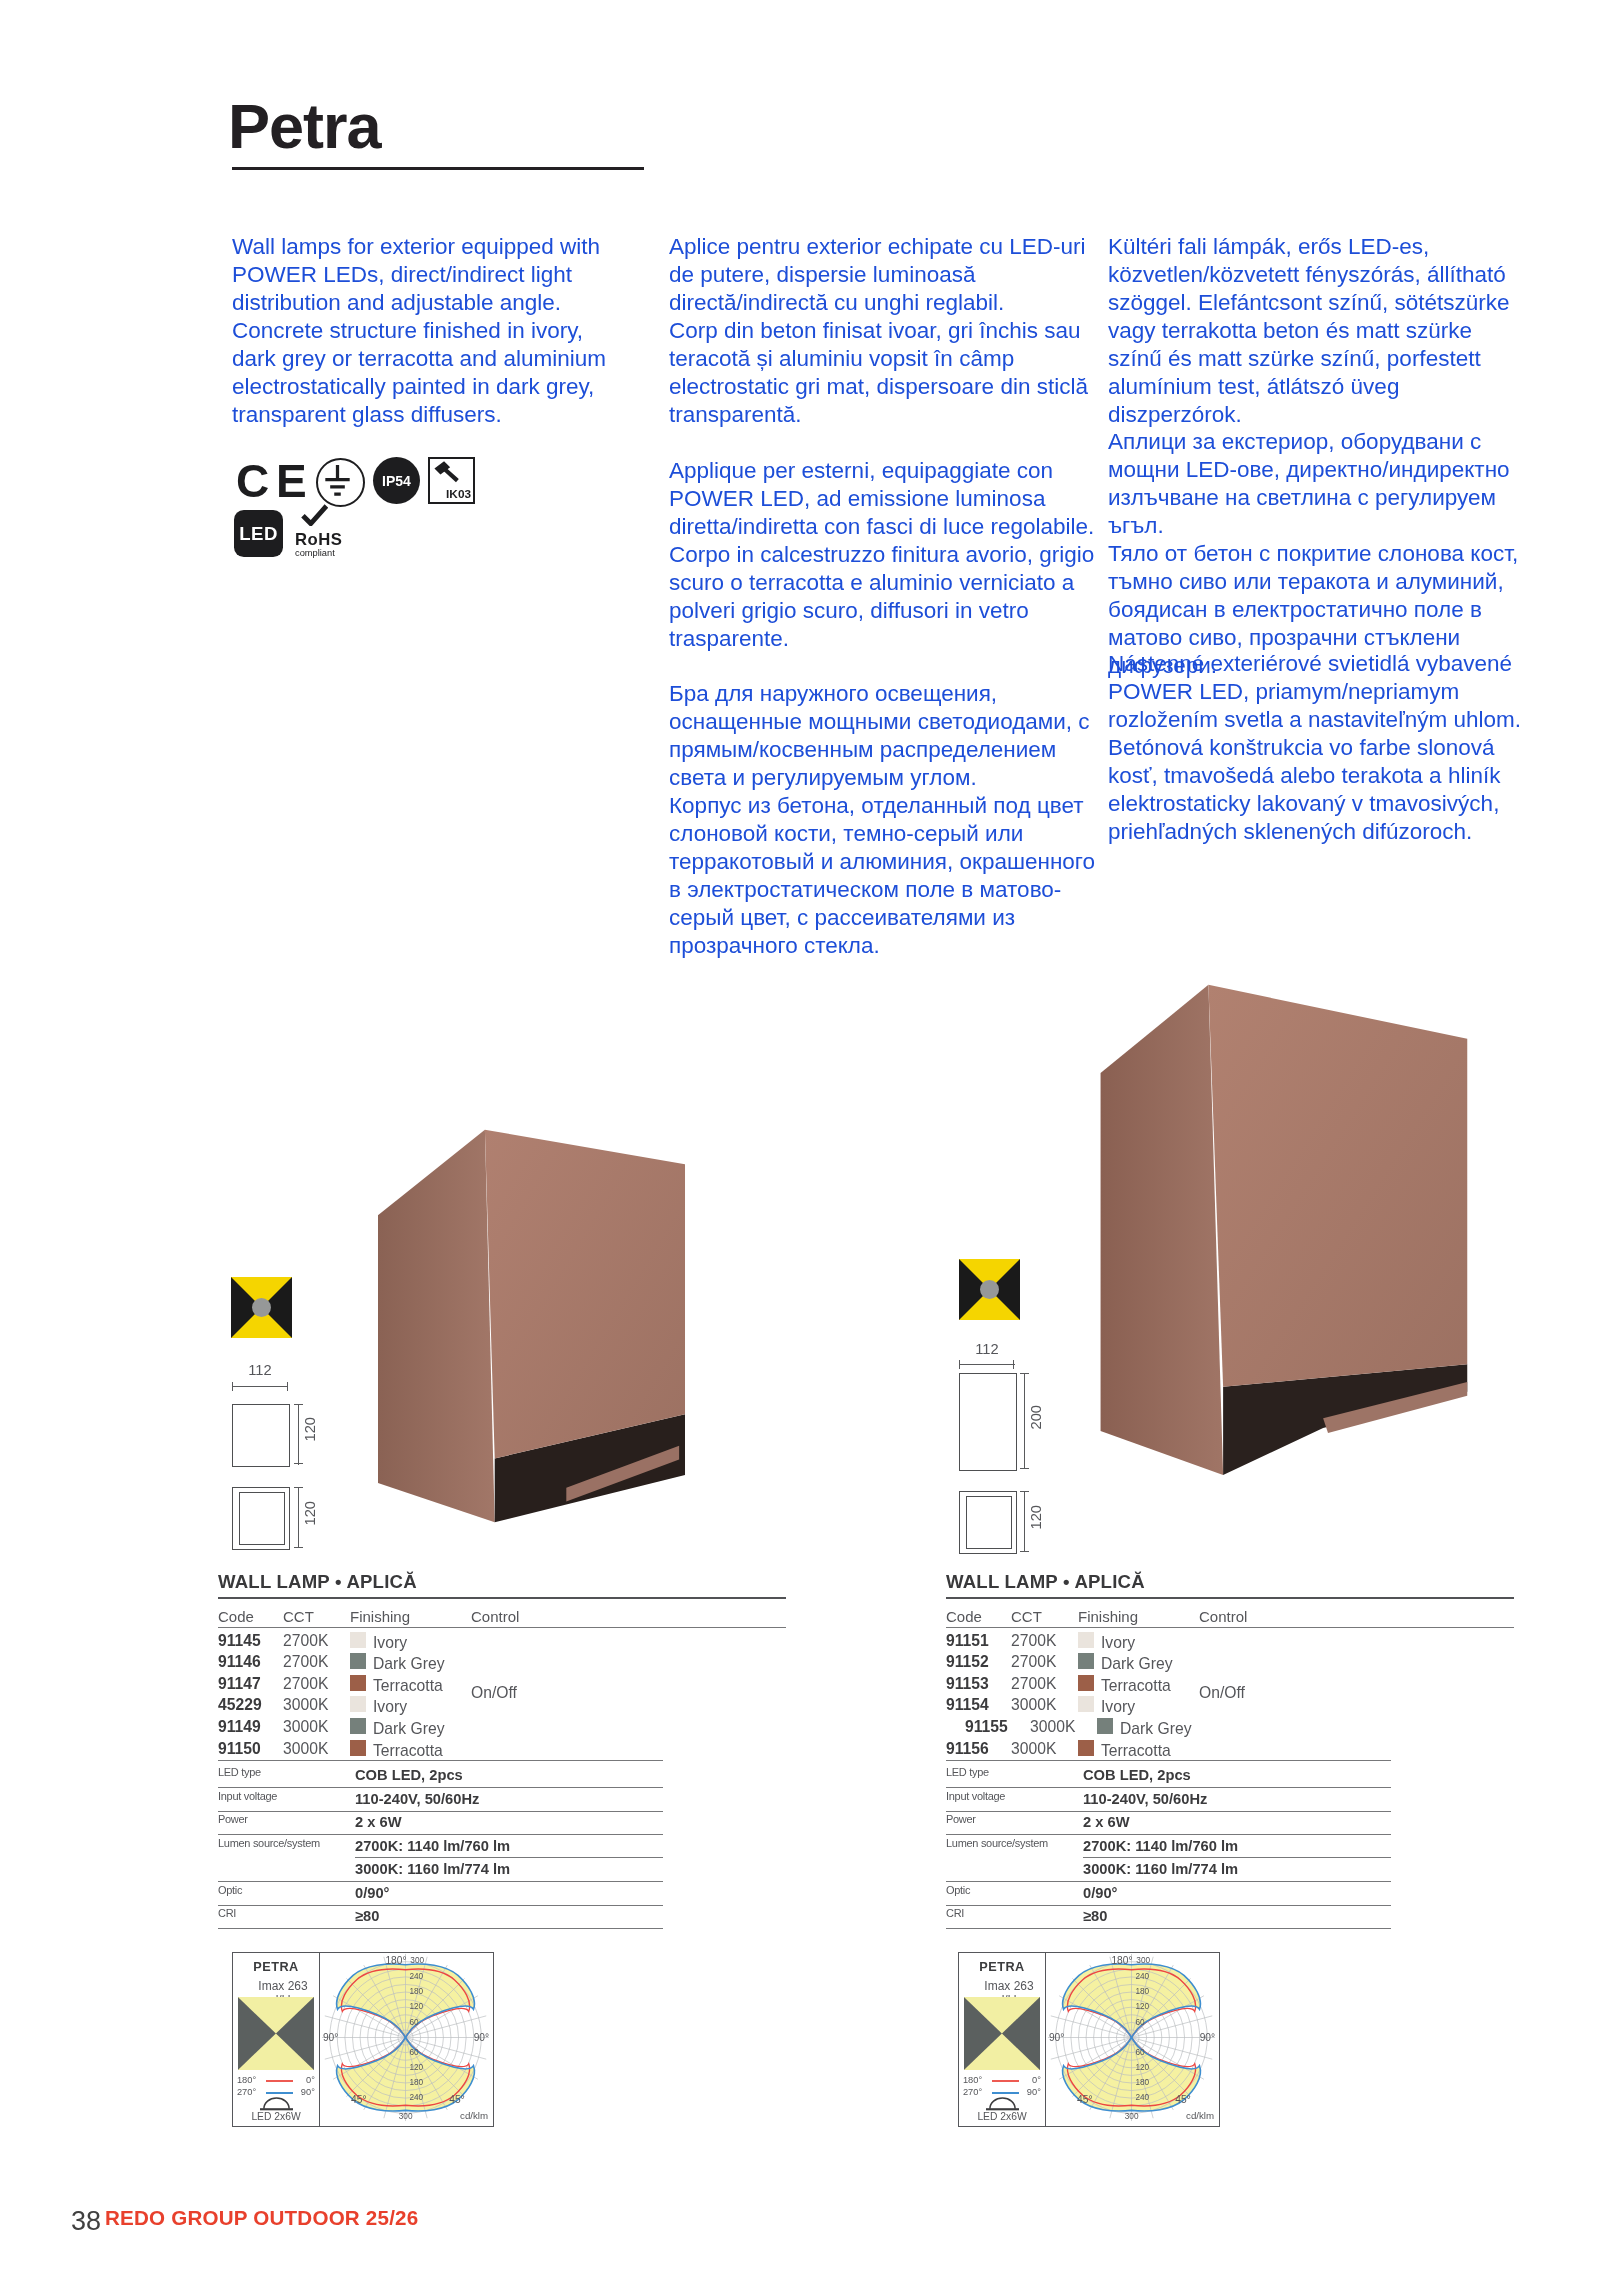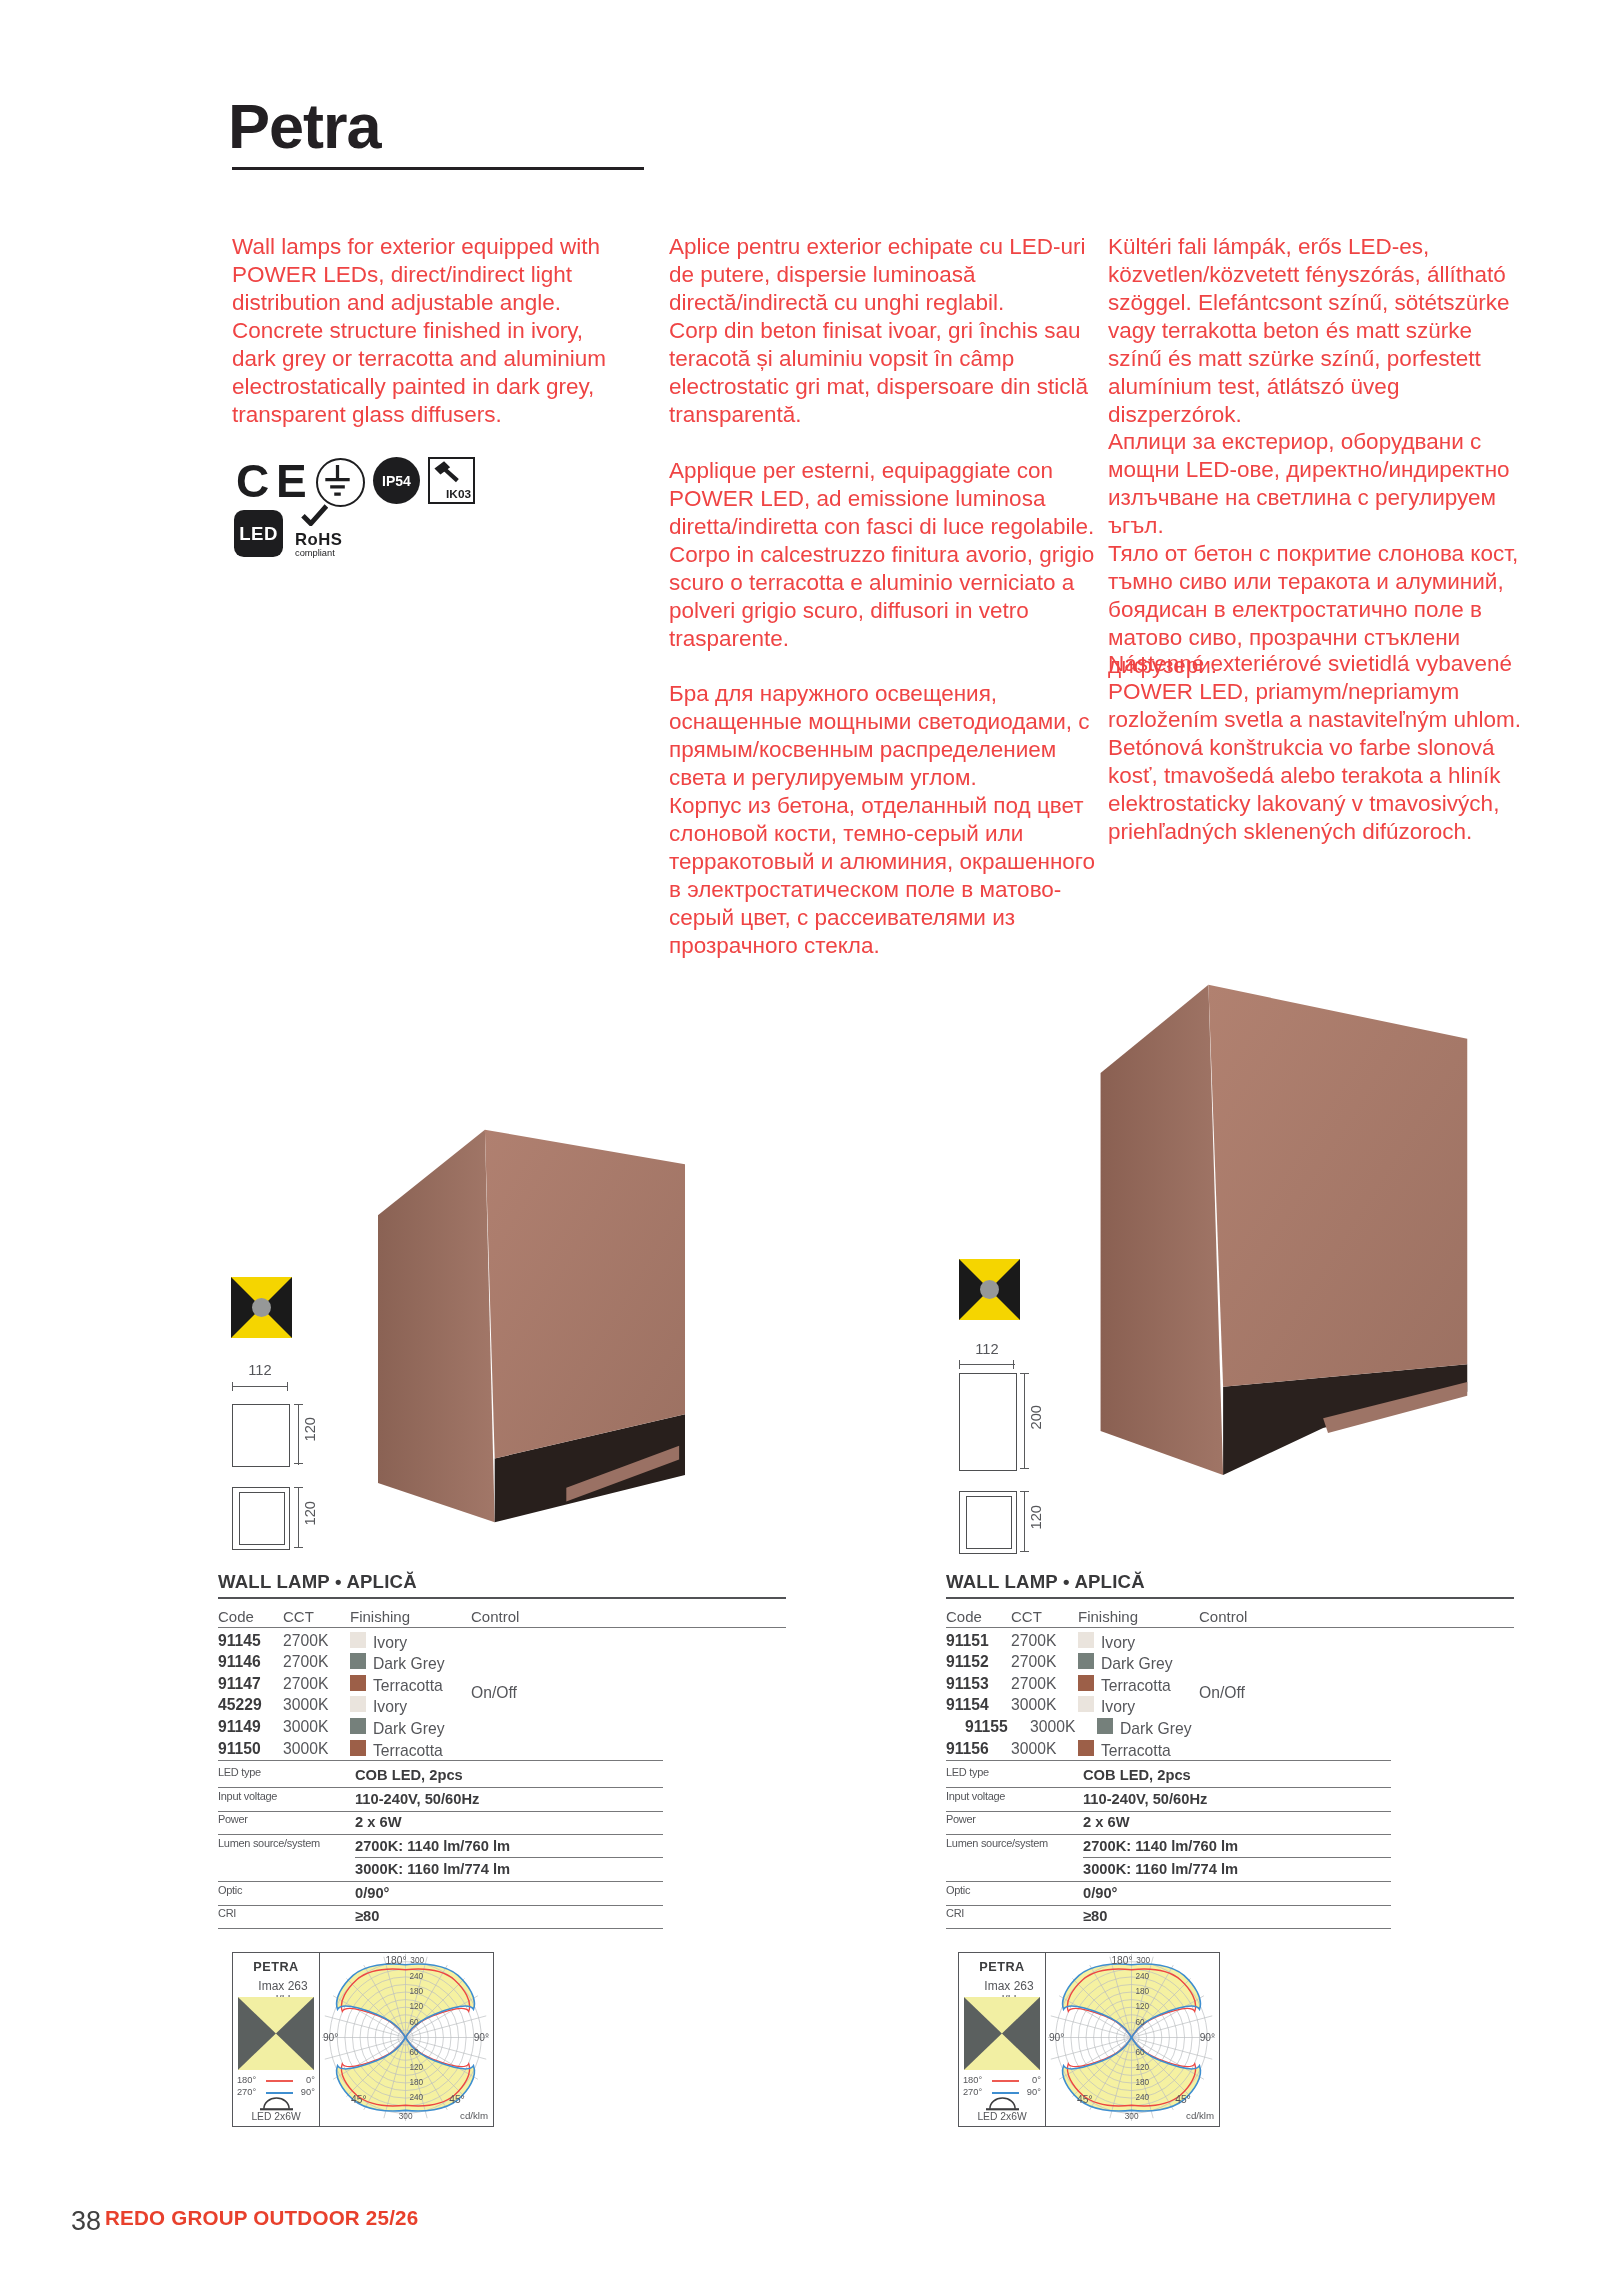--- a/index.html
+++ b/index.html
@@ -6,21 +6,21 @@
   .page{position:relative;width:1620px;height:2292px;background:#fff;
         font-family:"Liberation Sans",sans-serif;overflow:hidden;color:#55565a;}
   .abs{position:absolute;}
 
   
   .title{position:absolute;left:228px;top:90px;font-size:63px;font-weight:bold;
          color:#232023;letter-spacing:-1px;}
   .title-rule{position:absolute;left:232px;top:167px;width:412px;height:2.9px;background:#232023;}
 
   
-  .para{position:absolute;font-size:22.5px;line-height:28px;color:#ef4444;white-space:pre-line;}
+  .para{position:absolute;font-size:22.5px;line-height:28px;color:#1d4ed8;white-space:pre-line;}
 
   
   .ce-mark{position:absolute;left:236px;top:454px;font-size:46px;font-weight:bold;
            color:#1d1d1f;letter-spacing:6.9px;}
   .earth-badge{position:absolute;left:316px;top:458px;width:45px;height:45px;border:2.9px solid #1d1d1f;
            border-radius:50%;}
   .ip-badge{position:absolute;left:373px;top:457px;width:47px;height:47px;border-radius:50%;
             background:#1d1d1f;color:#fff;font-weight:bold;font-size:14px;
             display:flex;align-items:center;justify-content:center;}
   .ik-badge{position:absolute;left:428px;top:457px;width:43px;height:43px;border:2.5px solid #1d1d1f;}

